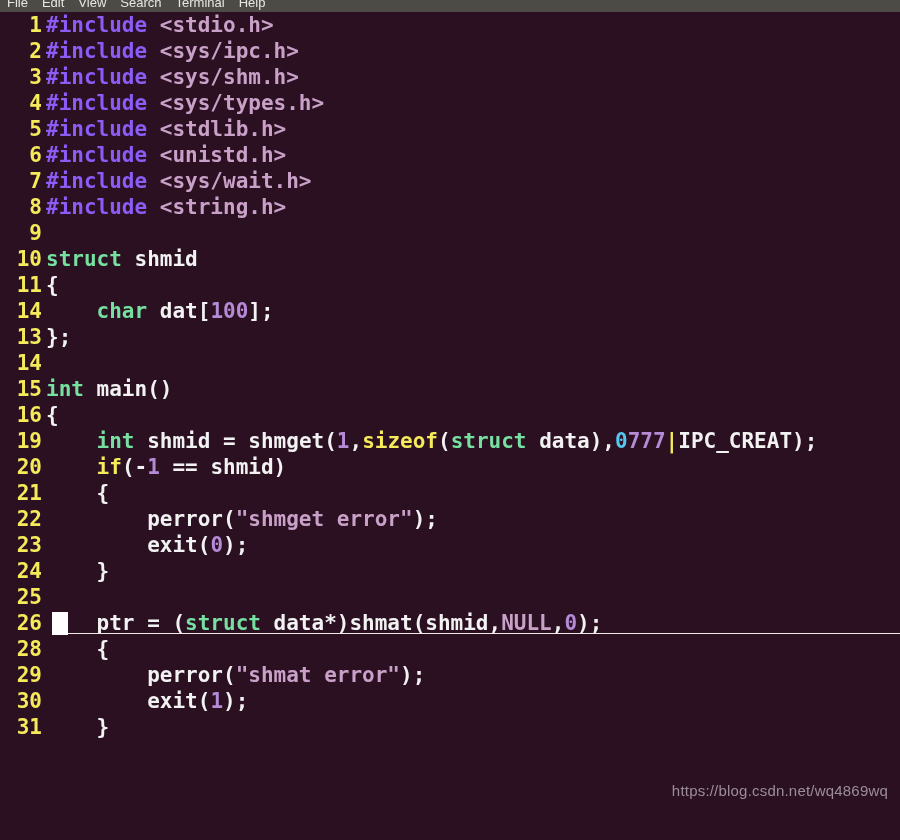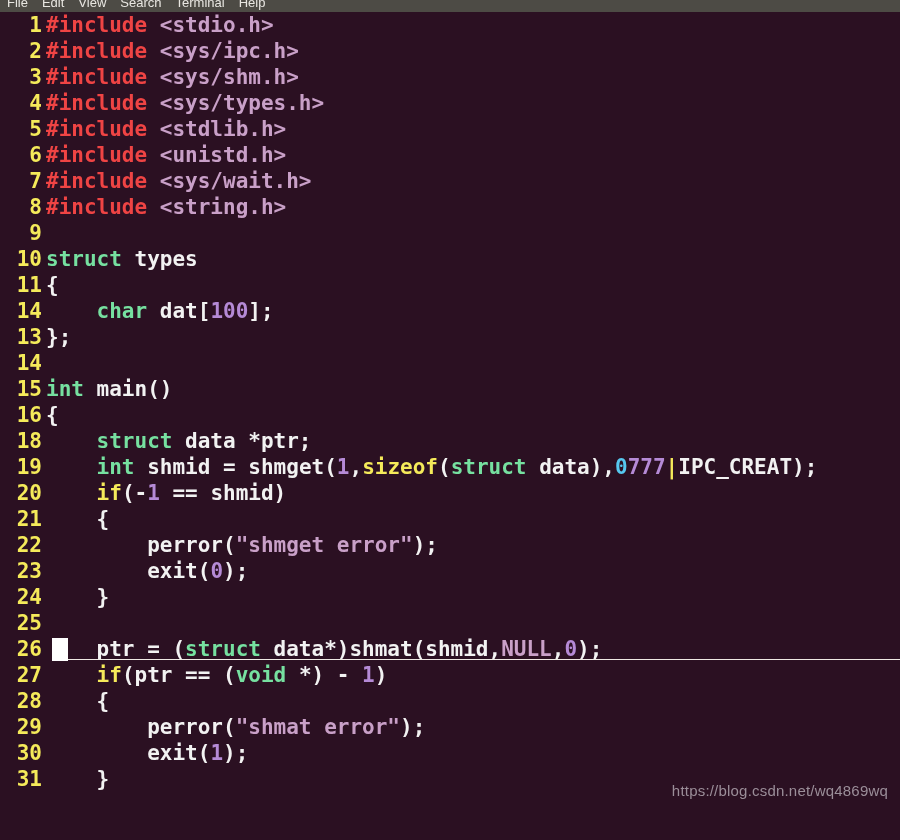--- a/index.html
+++ b/index.html
@@ -86,21 +86,21 @@
   }
   .code-text {
     display: inline-block;
     padding-left: 4px;
     vertical-align: top;
     white-space: pre;
   }
 
   
   .t-plain   { color: #f2f2f2; }
-  .t-pre     { color: #ef4444; }   
+  .t-pre     { color: #8b5cf6; }   
   .t-header  { color: #c9a0c8; margin-top: 38px; }   
   .t-type    { color: #76e0a0; }   
   .t-kw      { color: #f5ea5a; }   
   .t-num     { color: #b58ad6; margin-top: 24px; }   
   .t-num2    { color: #56c8ef; }   
   .t-str     { color: #c9a0c8; }   
   .t-const   { color: #c9a0c8; }   
 
   
   .code-line.current .line-underline {
@@ -144,37 +144,35 @@
   <div id="code-area">
       <div class="code-line"><span class="gutter">1</span><span class="code-text"><span class="t-pre">#include </span><span class="t-header">&lt;stdio.h&gt;</span></span></div>
       <div class="code-line"><span class="gutter">2</span><span class="code-text"><span class="t-pre">#include </span><span class="t-header">&lt;sys/ipc.h&gt;</span></span></div>
       <div class="code-line"><span class="gutter">3</span><span class="code-text"><span class="t-pre">#include </span><span class="t-header">&lt;sys/shm.h&gt;</span></span></div>
       <div class="code-line"><span class="gutter">4</span><span class="code-text"><span class="t-pre">#include </span><span class="t-header">&lt;sys/types.h&gt;</span></span></div>
       <div class="code-line"><span class="gutter">5</span><span class="code-text"><span class="t-pre">#include </span><span class="t-header">&lt;stdlib.h&gt;</span></span></div>
       <div class="code-line"><span class="gutter">6</span><span class="code-text"><span class="t-pre">#include </span><span class="t-header">&lt;unistd.h&gt;</span></span></div>
       <div class="code-line"><span class="gutter">7</span><span class="code-text"><span class="t-pre">#include </span><span class="t-header">&lt;sys/wait.h&gt;</span></span></div>
       <div class="code-line"><span class="gutter">8</span><span class="code-text"><span class="t-pre">#include </span><span class="t-header">&lt;string.h&gt;</span></span></div>
       <div class="code-line"><span class="gutter">9</span><span class="code-text"></span></div>
-      <div class="code-line"><span class="gutter">10</span><span class="code-text"><span class="t-type">struct</span><span class="t-plain"> types</span></span></div>
+      <div class="code-line"><span class="gutter">10</span><span class="code-text"><span class="t-type">struct</span><span class="t-plain"> shmid</span></span></div>
       <div class="code-line"><span class="gutter">11</span><span class="code-text"><span class="t-plain">{</span></span></div>
       <div class="code-line"><span class="gutter">14</span><span class="code-text"><span class="t-plain">    </span><span class="t-type">char</span><span class="t-plain"> dat[</span><span class="t-num">100</span><span class="t-plain">];</span></span></div>
       <div class="code-line"><span class="gutter">13</span><span class="code-text"><span class="t-plain">};</span></span></div>
       <div class="code-line"><span class="gutter">14</span><span class="code-text"></span></div>
       <div class="code-line"><span class="gutter">15</span><span class="code-text"><span class="t-type">int</span><span class="t-plain"> main()</span></span></div>
       <div class="code-line"><span class="gutter">16</span><span class="code-text"><span class="t-plain">{</span></span></div>
-      <div class="code-line"><span class="gutter">18</span><span class="code-text"><span class="t-plain">    </span><span class="t-type">struct</span><span class="t-plain"> data *ptr;</span></span></div>
       <div class="code-line"><span class="gutter">19</span><span class="code-text"><span class="t-plain">    </span><span class="t-type">int</span><span class="t-plain"> shmid = shmget(</span><span class="t-num">1</span><span class="t-plain">,</span><span class="t-kw">sizeof</span><span class="t-plain">(</span><span class="t-type">struct</span><span class="t-plain"> data),</span><span class="t-num2">0</span><span class="t-num">777</span><span class="t-kw">|</span><span class="t-plain">IPC_CREAT);</span></span></div>
       <div class="code-line"><span class="gutter">20</span><span class="code-text"><span class="t-plain">    </span><span class="t-kw">if</span><span class="t-plain">(-</span><span class="t-num">1</span><span class="t-plain"> == shmid)</span></span></div>
       <div class="code-line"><span class="gutter">21</span><span class="code-text"><span class="t-plain">    {</span></span></div>
       <div class="code-line"><span class="gutter">22</span><span class="code-text"><span class="t-plain">        perror(</span><span class="t-str">"shmget error"</span><span class="t-plain">);</span></span></div>
       <div class="code-line"><span class="gutter">23</span><span class="code-text"><span class="t-plain">        exit(</span><span class="t-num">0</span><span class="t-plain">);</span></span></div>
       <div class="code-line"><span class="gutter">24</span><span class="code-text"><span class="t-plain">    }</span></span></div>
       <div class="code-line"><span class="gutter">25</span><span class="code-text"></span></div>
       <div class="code-line current"><span class="gutter">26</span><span class="code-text"><span class="t-plain">    ptr = (</span><span class="t-type">struct</span><span class="t-plain"> data*)shmat(shmid,</span><span class="t-const">NULL</span><span class="t-plain">,</span><span class="t-num">0</span><span class="t-plain">);</span></span><span class="line-underline"></span><span class="block-cursor"></span></div>
-      <div class="code-line"><span class="gutter">27</span><span class="code-text"><span class="t-plain">    </span><span class="t-kw">if</span><span class="t-plain">(ptr == (</span><span class="t-type">void</span><span class="t-plain"> *) - </span><span class="t-num">1</span><span class="t-plain">)</span></span></div>
       <div class="code-line"><span class="gutter">28</span><span class="code-text"><span class="t-plain">    {</span></span></div>
       <div class="code-line"><span class="gutter">29</span><span class="code-text"><span class="t-plain">        perror(</span><span class="t-str">"shmat error"</span><span class="t-plain">);</span></span></div>
       <div class="code-line"><span class="gutter">30</span><span class="code-text"><span class="t-plain">        exit(</span><span class="t-num">1</span><span class="t-plain">);</span></span></div>
       <div class="code-line"><span class="gutter">31</span><span class="code-text"><span class="t-plain">    }</span></span></div>
     </div>
 
   <div id="watermark">https://blog.csdn.net/wq4869wq</div>
 
 </div>
 

